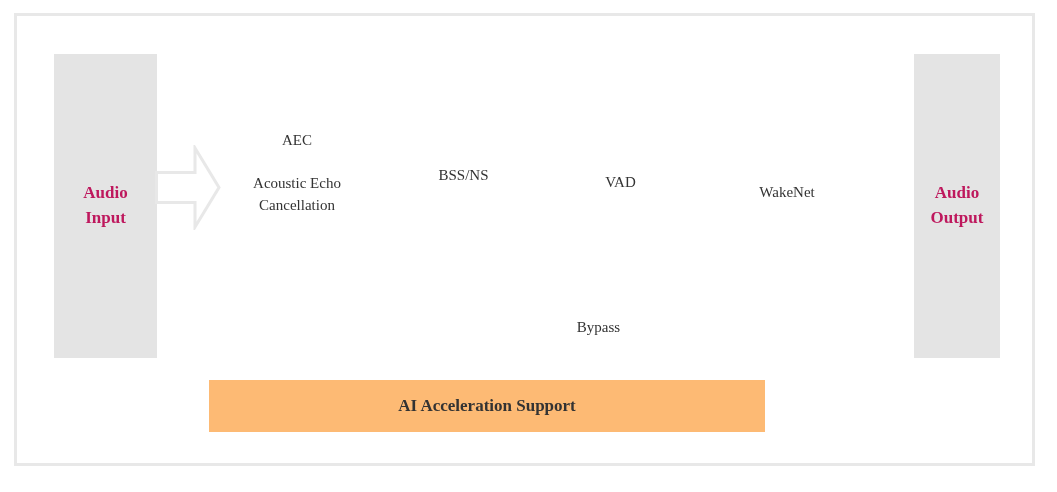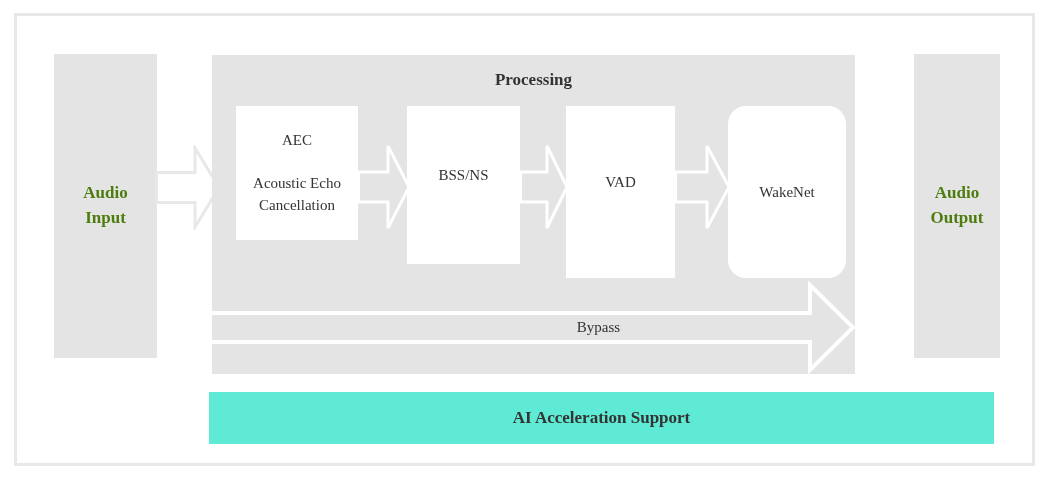--- a/index.html
+++ b/index.html
@@ -26,21 +26,21 @@
   }
   
   .endpoint{
     position:absolute;
     background:#e4e4e4;
     display:flex;align-items:center;justify-content:center;
     text-align:center;
     font-weight:bold;
     font-size:17px;
     line-height:1.45;
-    color:#4d7c0f;
+    color:#be185d;
   }
   #audio-input{left:54px;top:54px;width:103px;height:304px;}
   #audio-output{left:914px;top:54px;width:86px;height:304px;}
 
   
   #processing{
     position:absolute;
     left:212px;top:55px;width:643px;height:319px;
     background:#e4e4e4;
   }
@@ -98,22 +98,22 @@
     left:212px;top:314px;width:773px;
     text-align:center;
     font-size:15px;
     color:#333333;
     line-height:27px;
   }
 
   
   #ai-bar{
     position:absolute;
-    left:209px;top:392px;width:785px;height:52px;
-    background:#5eead4;
+    left:209px;top:380px;width:556px;height:52px;
+    background:#fdba74;
     display:flex;align-items:center;justify-content:center;
     font-weight:bold;font-size:17px;color:#333333;
   }
 </style>
 </head>
 <body>
 
 <div id="canvas">
 
   <div class="frame"></div>
@@ -122,23 +122,20 @@
     <span style="white-space:pre-line;">Audio
 Input</span>
   </div>
 
   <div class="arrow" id="arrow-in">
     <svg viewBox="0 0 66 85" preserveAspectRatio="none">
       <path d="M1.5 27.5 L40 27.5 L40 3 L64 42.5 L40 82 L40 57.5 L1.5 57.5 Z" fill="none" stroke="#e8e8e8" stroke-width="3"></path>
     </svg>
   </div>
 
-  <div id="processing">
-    <div id="processing-title">Processing</div>
-  </div>
 
   <div class="stage" id="stage-aec">
     <div class="title">AEC</div>
     <div class="desc">Acoustic Echo
 Cancellation</div>
   </div>
 
   <div class="arrow" id="arrow-aec-bss">
     <svg viewBox="0 0 54 88" preserveAspectRatio="none">
       <path d="M1.5 29 L31 29 L31 3 L52 44 L31 85 L31 59 L1.5 59 Z" fill="none" stroke="#ffffff" stroke-width="3"></path>

